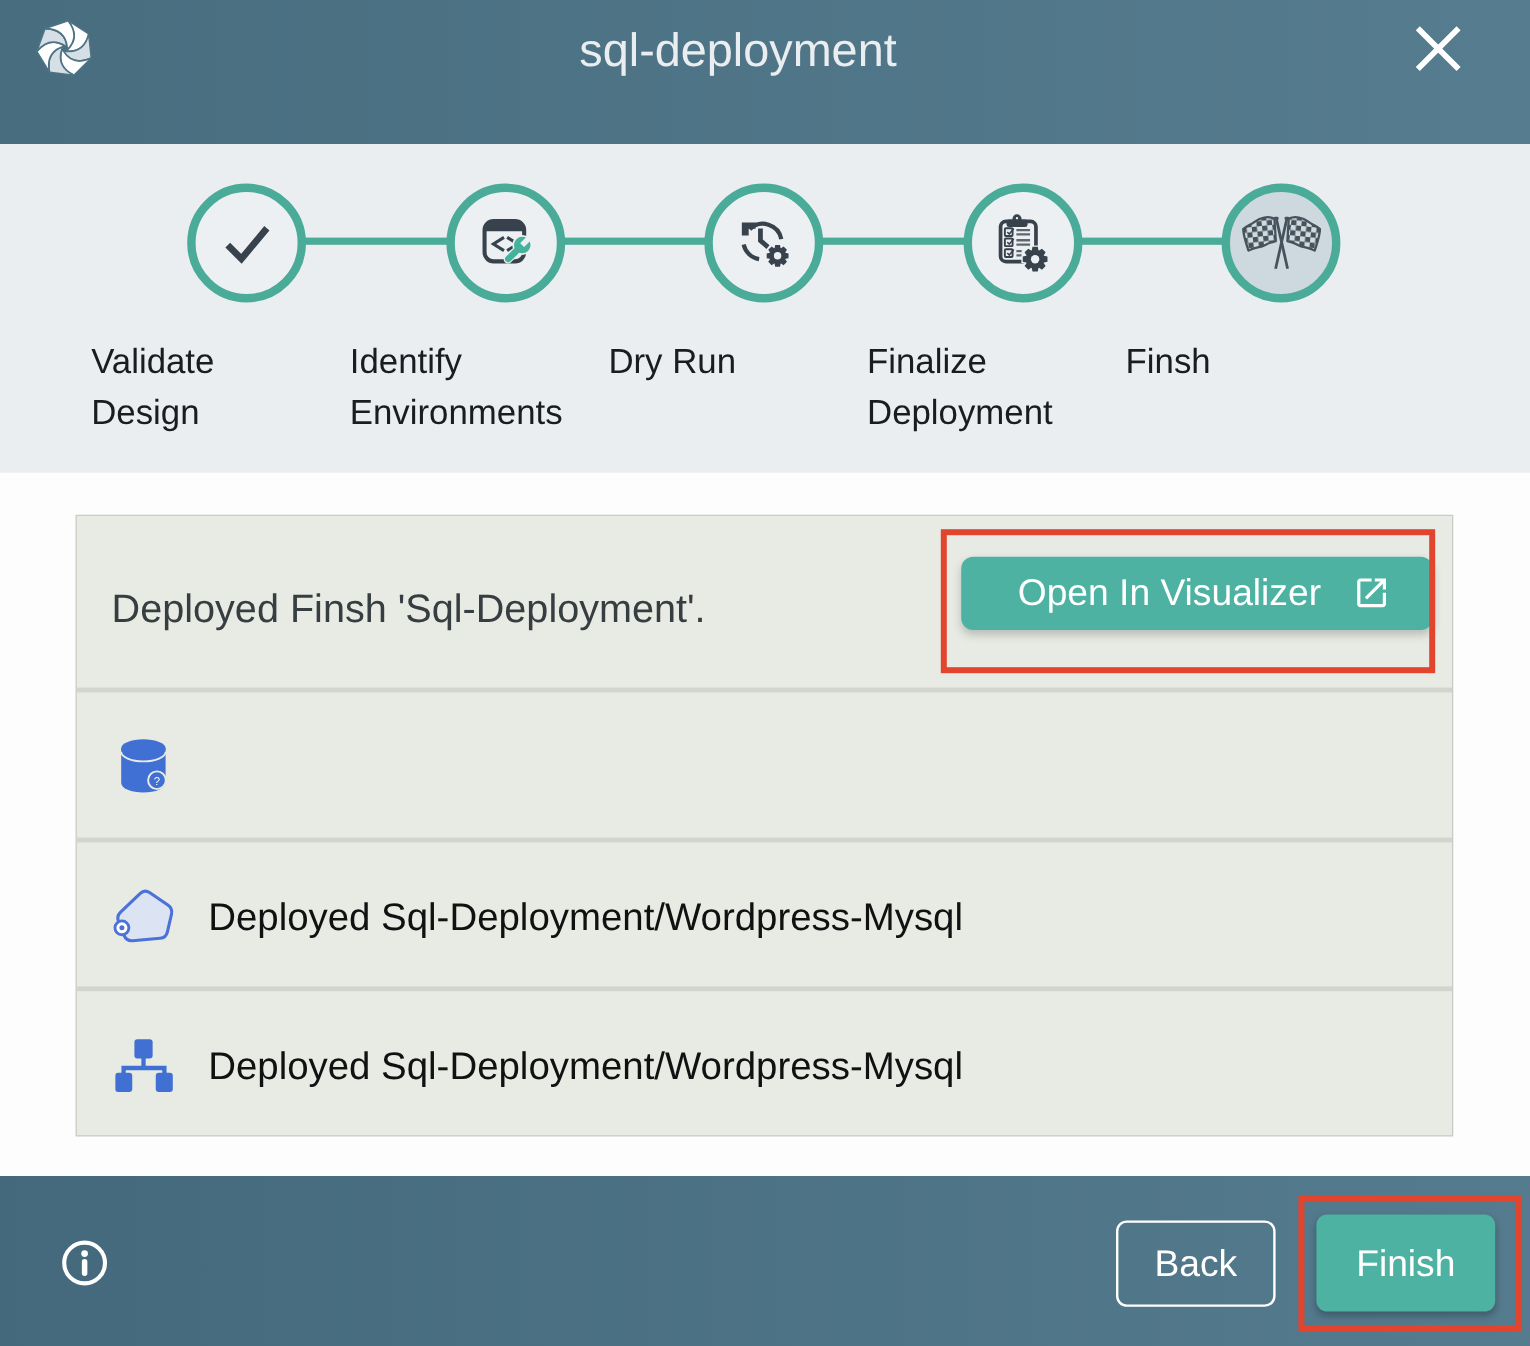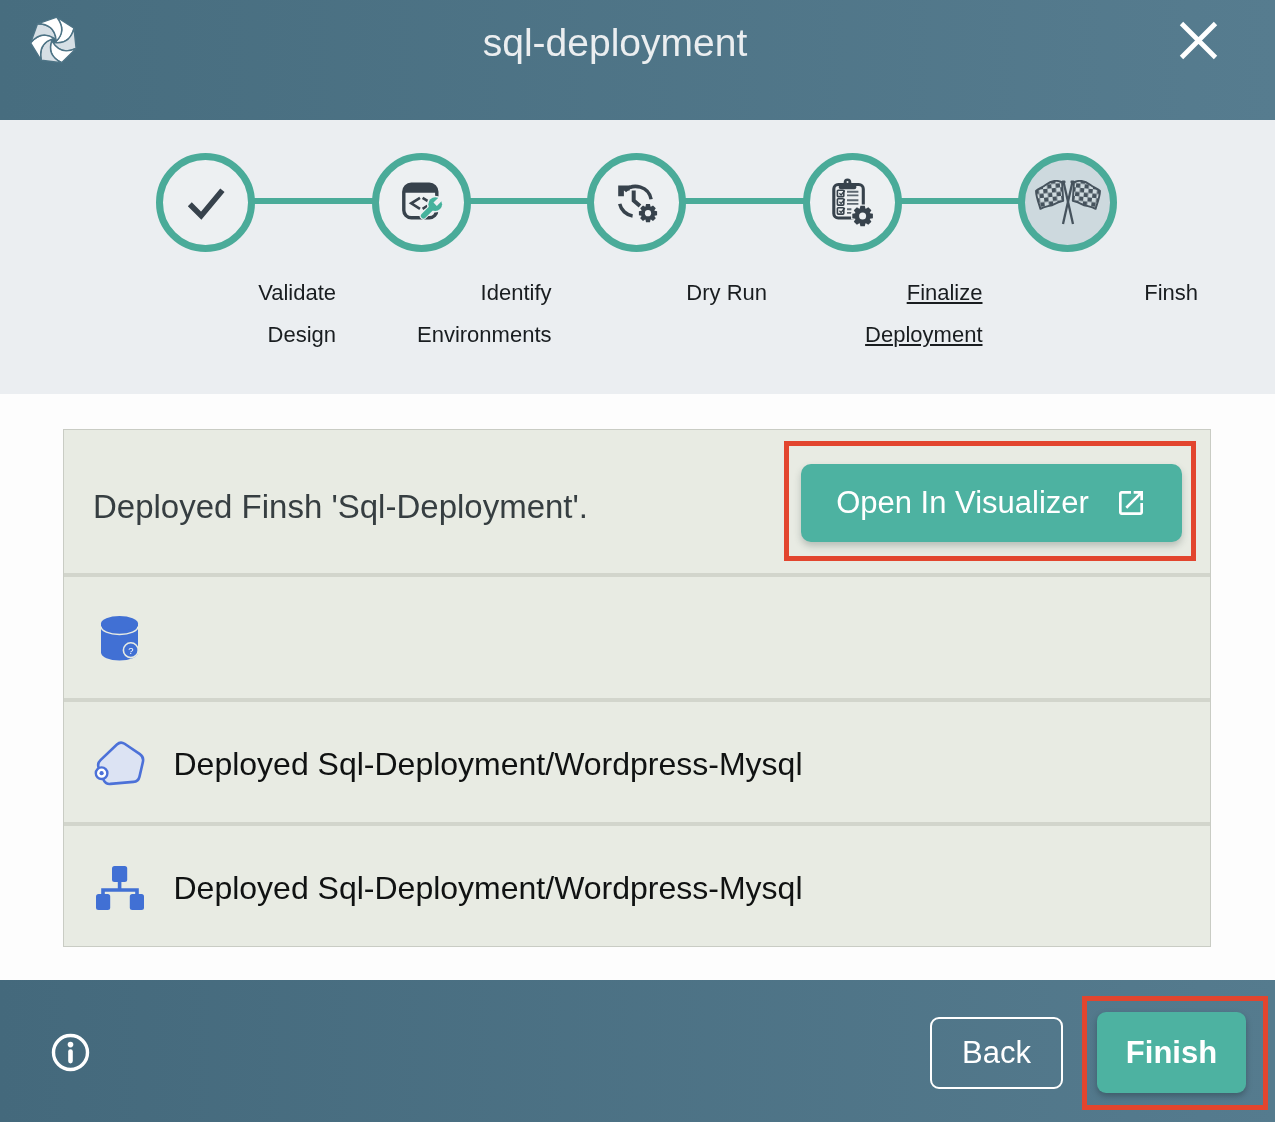--- a/index.html
+++ b/index.html
@@ -10,41 +10,41 @@
   #header{left:0;top:0;width:1275px;height:136px;
     background:linear-gradient(90deg,#476d7f 0%,#567c8f 100%);}
   #title{left:0;top:0;width:1230px;text-align:center;line-height:86px;height:120px;
     font-size:39px;color:#ebeef0;}
   
   #stepper{left:0;top:120px;width:1275px;height:274px;background:#ebeef1;}
   .conn{position:absolute;top:77.5px;height:6px;background:#4aab99;}
   .circ{position:absolute;top:33px;width:85px;height:85px;border-radius:50%;
     border:7.5px solid #4aab99;background:#edf0f2;display:flex;align-items:center;justify-content:center;}
   .circ.done{background:#cdd9de;}
-  .slabel{position:absolute;top:152px;width:260px;text-align:right;
-    font-size:22px;line-height:41.5px;color:#191d20;}
+  .slabel{position:absolute;top:162px;width:260px;text-align:left;
+    font-size:29px;line-height:41.5px;color:#191d20;}
   
   #rows{left:63px;top:429px;width:1148px;height:518px;background:#e8ebe3;
     border:1px solid #c9ccc4;box-sizing:border-box;}
   .divider{position:absolute;left:0;width:1146px;height:4px;background:#d2d5cc;}
   .rowtext{position:absolute;left:109.5px;color:#101212;font-size:32px;}
   
   #r1text{left:29px;top:58px;font-size:33px;color:#363e41;position:absolute;}
-  #btnviz{position:absolute;left:737px;top:33.5px;width:381px;height:78px;background:#4db2a1;
-    border-radius:10px;color:#fff;font-size:31px;display:flex;align-items:center;justify-content:center;gap:26px;box-shadow:0 4px 7px rgba(40,60,55,0.25);}
+  #btnviz{position:absolute;left:737px;top:33.5px;width:381px;height:61px;background:#4db2a1;
+    border-radius:10px;color:#fff;font-size:31px;display:flex;align-items:center;justify-content:center;gap:26px;box-shadow:0 4px 7px rgba(40,60,55,0.25);padding-left:12px;}
   .redbox{position:absolute;border:5px solid #e2452e;}
   
   #footer{left:0;top:980px;width:1275px;height:142px;
     background:linear-gradient(90deg,#44697c 0%,#557b8e 100%);}
   #backbtn{position:absolute;left:930px;top:37px;width:133px;height:72px;border:2px solid #fff;
     border-radius:9px;box-sizing:border-box;color:#fff;font-size:31px;
     display:flex;align-items:center;justify-content:center;}
   #finbtn{position:absolute;left:1097px;top:32px;width:149px;height:81px;background:#4db2a1;
     border-radius:9px;color:#fff;font-size:31px;display:flex;align-items:center;justify-content:center;
-    box-shadow:0 3px 6px rgba(0,0,0,0.25);font-weight:bold;}
+    box-shadow:0 3px 6px rgba(0,0,0,0.25);}
 </style>
 </head>
 <body>
   <div id="header" class="abs">
     <div id="title" class="abs">sql-deployment</div>
     <svg class="abs" style="left:30px;top:16px" width="48" height="49" viewBox="0 0 48 49" id="logo">
       <path d="M26.8,1.2 L44.0,12.2 Q40.0,28.5 24.5,26.6 L26.0,25.5 Q37.1,14.5 26.8,1.2 Z" fill="#ffffff" stroke="#4d7385" stroke-width="1.4"></path>
       <path d="M44.0,12.2 L46.1,32.4 Q30.8,39.5 22.6,26.2 L24.5,26.6 Q40.0,28.5 44.0,12.2 Z" fill="#d6dfe5" stroke="#4d7385" stroke-width="1.4"></path>
       <path d="M46.1,32.4 L31.6,46.7 Q16.5,39.2 21.8,24.5 L22.6,26.2 Q30.8,39.5 46.1,32.4 Z" fill="#ffffff" stroke="#4d7385" stroke-width="1.4"></path>
       <path d="M31.6,46.7 L11.3,44.3 Q7.8,27.8 22.6,22.8 L21.8,24.5 Q16.5,39.2 31.6,46.7 Z" fill="#d6dfe5" stroke="#4d7385" stroke-width="1.4"></path>
@@ -146,21 +146,21 @@
    </g>
    <g transform="translate(66,0) scale(-1,1)">
      <use href="#flagL" fill="url(#chk)" transform="rotate(-6 14 14)"></use>
      <use href="#flagL" fill="none" stroke="#46535d" stroke-width="1.9" stroke-linejoin="round" transform="rotate(-6 14 14)"></use>
    </g>
   </svg>
     </div>
     <div class="slabel" style="left:76px;">Validate<br>Design</div>
     <div class="slabel" style="left:507px;">Dry Run</div>
     <div class="slabel" style="left:291.5px;">Identify<br>Environments</div>
-    <div class="slabel" style="left:722.5px;text-decoration:underline;">Finalize<br>Deployment</div>
+    <div class="slabel" style="left:722.5px;">Finalize<br>Deployment</div>
     <div class="slabel" style="left:938px;">Finsh</div>
   </div>
 
   <div id="rows" class="abs">
     <div class="divider" style="top:143px;"></div>
     <div class="divider" style="top:268px;"></div>
     <div class="divider" style="top:392px;"></div>
     <div id="r1text">Deployed Finsh 'Sql-Deployment'.</div>
     <div id="btnviz">Open In Visualizer
       <svg width="32" height="32" viewBox="0 0 24 24">

